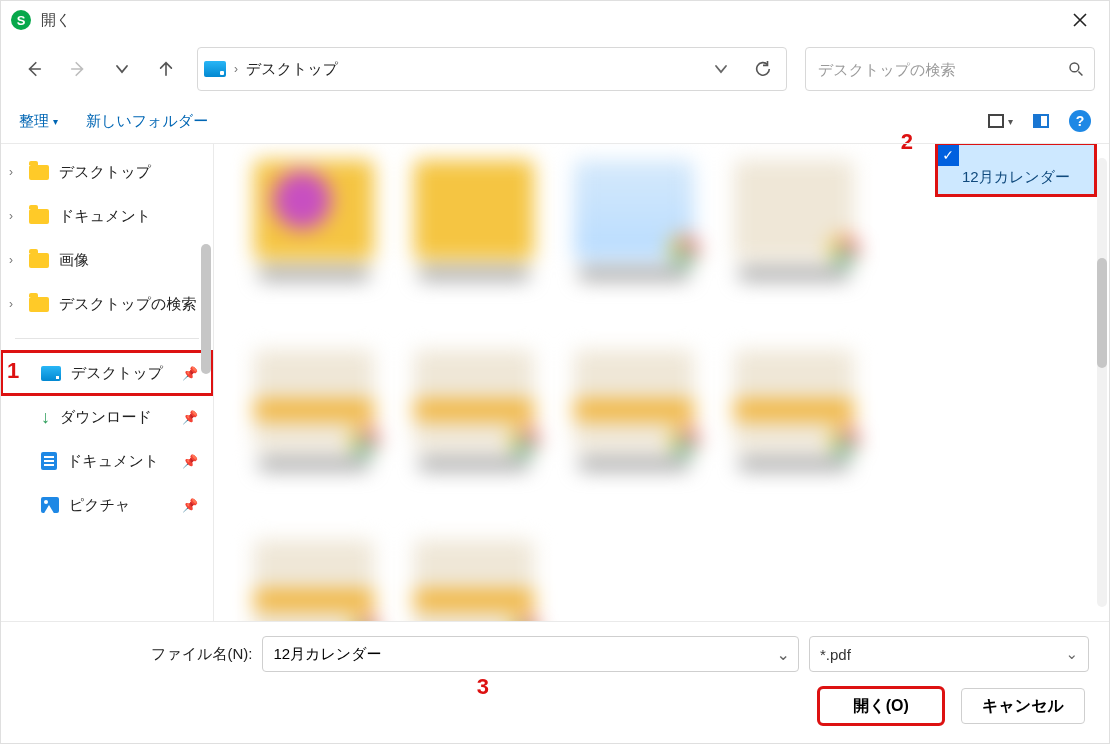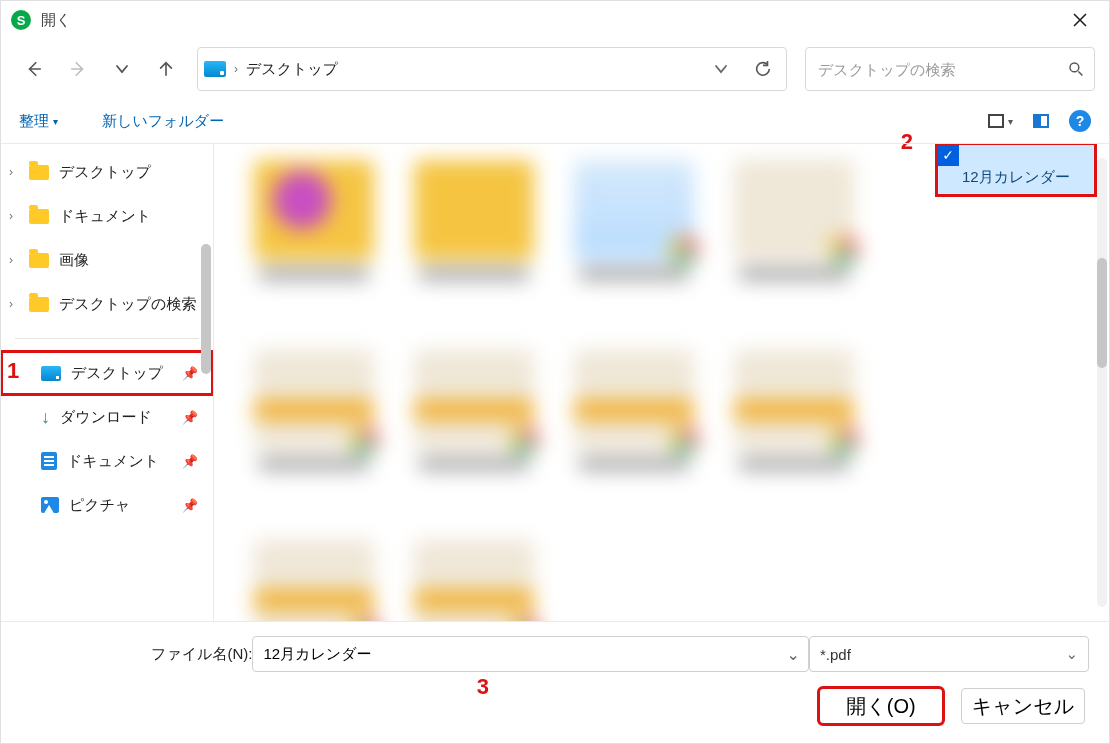--- a/index.html
+++ b/index.html
@@ -23,21 +23,21 @@
   .pathbox .sep { color: #777; font-size: 12px; }
   .pathbox .crumb { color: #222; font-size: 15px; }
   .pathbox .flex { flex: 1; }
   .pathbox .path-btn { width: 34px; height: 34px; display: flex; align-items: center; justify-content: center; color: #666; border: none; background: none; cursor: pointer; }
   .searchbox { width: 290px; height: 44px; border: 1px solid #d8d8d8; border-radius: 4px; display: flex; align-items: center; padding: 0 10px; margin-left: 12px; }
   .searchbox input { flex: 1; border: none; outline: none; font-size: 15px; color: #701a75; background: transparent; }
   .searchbox input::placeholder { color: #9a9a9a; }
   .searchbox .search-icon { color: #555; }
 
   
-  .toolbar { height: 44px; display: flex; align-items: center; padding: 0 18px; gap: 44px; }
+  .toolbar { height: 44px; display: flex; align-items: center; padding: 0 18px; gap: 28px; }
   .tb-link { color: #0066b4; font-size: 15px; cursor: pointer; display: inline-flex; align-items: center; gap: 4px; }
   .tb-caret { font-size: 10px; color: #0066b4; }
   .tb-spacer { flex: 1; }
   .tb-icons { display: flex; align-items: center; gap: 20px; }
   .tb-iconbtn { display: inline-flex; align-items: center; gap: 4px; color: #444; cursor: pointer; }
   .sq { width: 16px; height: 14px; border: 2.5px solid #444; display: inline-block; }
   .sq.half { background: linear-gradient(90deg, #1976d2 50%, #fff 50%); border-color: #1976d2; }
   .help { width: 22px; height: 22px; border-radius: 50%; background: #1e88e5; color: #fff; display: inline-flex; align-items: center; justify-content: center; font-size: 14px; font-weight: 700; }
 
   
@@ -100,29 +100,29 @@
   .selwrap .fname { text-align: center; font-size: 15px; color: #104a7d; background: #cde8ff; padding: 2px 0; }
 
   .vscroll { position: absolute; top: 14px; right: 2px; bottom: 14px; width: 10px; background: #f1f1f1; border-radius: 5px; }
   .vscroll .thumb { position: absolute; left: 0; right: 0; height: 110px; top: 100px; background: #c6c6c6; border-radius: 5px; }
   .sbscroll { position: absolute; top: 100px; right: 2px; width: 10px; height: 130px; background: #c6c6c6; border-radius: 5px; }
 
   .sidebar { position: relative; }
 
   
   .bottom { height: 120px; border-top: 1px solid #eaeaea; padding: 14px 20px 0; display: flex; flex-direction: column; gap: 16px; }
-  .row1 { display: flex; align-items: center; }
+  .row1 { display: flex; align-items: center; gap: 10px; }
   .fn-label { font-size: 15px; color: #222; margin-left: 130px; }
   .fn-input { flex: 1; height: 36px; border: 1px solid #cfcfcf; border-radius: 4px; display: flex; align-items: center; padding: 0 8px; }
   .fn-input input { flex: 1; border: none; outline: none; font-size: 15px; }
   .fn-input .dd { color: #666; }
   .filter { width: 280px; height: 36px; border: 1px solid #cfcfcf; border-radius: 4px; display: flex; align-items: center; padding: 0 10px; font-size: 15px; color: #333; }
   .filter .dd { margin-left: auto; color: #666; }
   .row2 { display: flex; justify-content: flex-end; gap: 18px; padding-right: 4px; }
-  .btn { width: 124px; height: 36px; border: 1px solid #cfcfcf; border-radius: 4px; background: #fff; font-size: 20px; cursor: pointer; }
+  .btn { width: 124px; height: 36px; border: 1px solid #cfcfcf; border-radius: 4px; background: #fff; font-size: 16px; cursor: pointer; font-weight: bold; }
   .btn.primary { outline: 3px solid #d11; outline-offset: -1px; }
 
   svg { display:block; }
 </style>
 </head>
 <body>
 
 <div class="window">
 
   <div class="titlebar">

